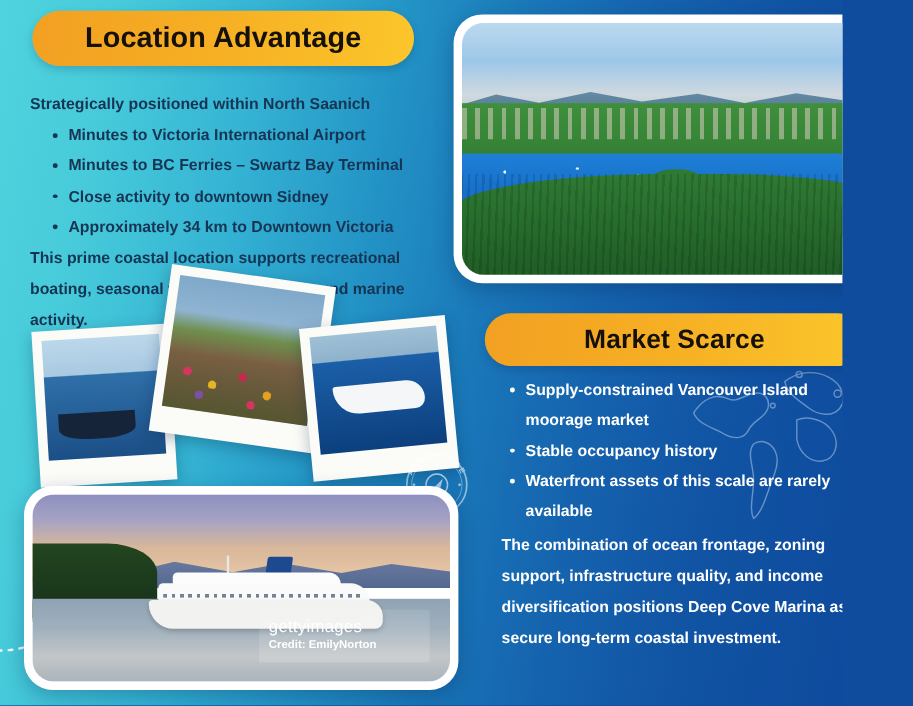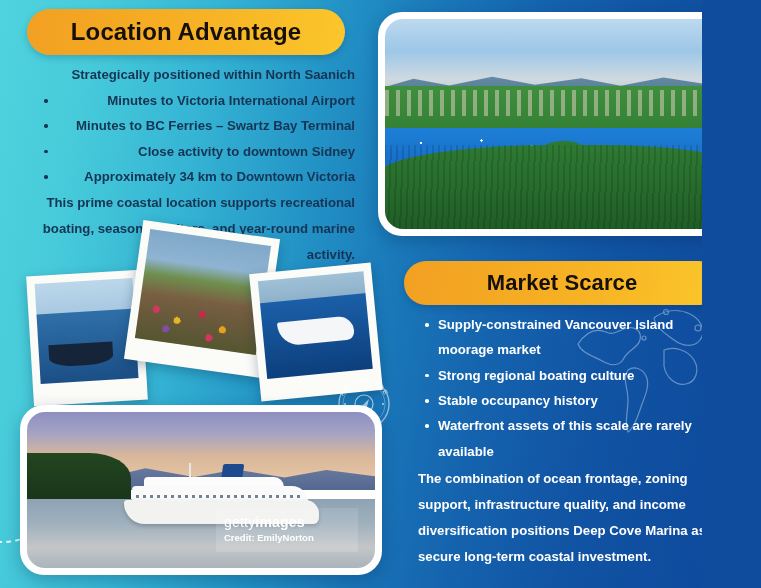--- a/index.html
+++ b/index.html
@@ -25,21 +25,21 @@
   .pill{
     position:absolute;display:flex;align-items:center;justify-content:center;
     border-radius:999px;
     background:linear-gradient(95deg,#F2A022 0%,#F6AE23 45%,#FBC62B 100%);
     box-shadow:0 3px 7px rgba(0,40,90,.22);
     color:#15110A;font-weight:700;letter-spacing:.1px;
   }
   #pill-location{left:27px;top:9px;width:318px;height:46px;font-size:24px;}
   #pill-market{left:404px;top:261px;width:316px;height:44px;font-size:22px;text-align:right;}
   
-  .txt-left{position:absolute;left:25px;top:62px;width:330px;color:#163453;text-align:right;}
+  .txt-left{position:absolute;left:25px;top:74px;width:330px;color:#163453;}
   .txt-right{position:absolute;left:418px;top:312px;width:310px;color:#FFFFFF;}
   .lead,.closing{font-size:13.2px;font-weight:700;line-height:1.98;margin:0;}
   .txt-right .closing{margin-top:2px;}
   ul.bullets{margin:0;padding:0;list-style:none;}
   ul.bullets li{
     font-size:13.2px;font-weight:700;line-height:1.92;
     padding-left:20px;position:relative;margin:0;
   }
   ul.bullets li::before{
     content:"";position:absolute;left:7px;top:11px;
@@ -132,21 +132,21 @@
   .pic-yacht::after{content:"";position:absolute;left:14%;top:44%;width:72%;height:24%;
     background:#f4f6f7;border-radius:3px 18px 10px 26px;}
   
   .badge{position:absolute;left:332px;top:372px;width:64px;height:64px;opacity:.62;pointer-events:none;}
   .badge svg{width:100%;height:100%;}
   
   .watermark{position:absolute;left:216px;top:508px;width:142px;height:44px;
     background:linear-gradient(rgba(255,255,255,.10),rgba(255,255,255,.16));
     display:flex;flex-direction:column;justify-content:center;padding-left:8px;box-sizing:border-box;}
   .wm-main{font-size:14px;color:#fff;font-weight:400;line-height:1.1;letter-spacing:.2px;}
-  .wm-main b{font-weight:700;}
+  .wm-main b{font-weight:400;}
   .wm-credit{font-size:9.5px;color:#fff;font-weight:700;line-height:1.5;}
 </style>
 </head>
 <body>
 
 <div id="poster">
 
   <div class="worldmap">
     <svg viewBox="0 0 140 150" fill="none" stroke="#cfe0f2" stroke-width="1.2" stroke-linejoin="round">
       <path d="M8 52 C16 40 26 36 36 40 C44 44 48 38 58 36 C66 34 72 40 70 48 C68 56 58 58 54 66 C50 74 42 74 34 70 C24 64 12 62 8 52 Z"></path>
@@ -246,20 +246,19 @@
   <div class="watermark">
     <div class="wm-main"><span>getty</span><b>images</b></div>
     <div class="wm-credit">Credit: EmilyNorton</div>
   </div>
 
   <div class="pill" id="pill-market">Market Scarce</div>
 
   <div class="txt-right">
     <ul class="bullets">
       <li>Supply-constrained Vancouver Island moorage market</li>
-      <li>Strong regional boating culture</li>
       <li>Stable occupancy history</li>
       <li>Waterfront assets of this scale are rarely available</li>
     </ul>
     <p class="closing">The combination of ocean frontage, zoning support, infrastructure quality, and income diversification positions Deep Cove Marina as a secure long-term coastal investment.</p>
   </div>
 
 </div>
 
 </body></html>

